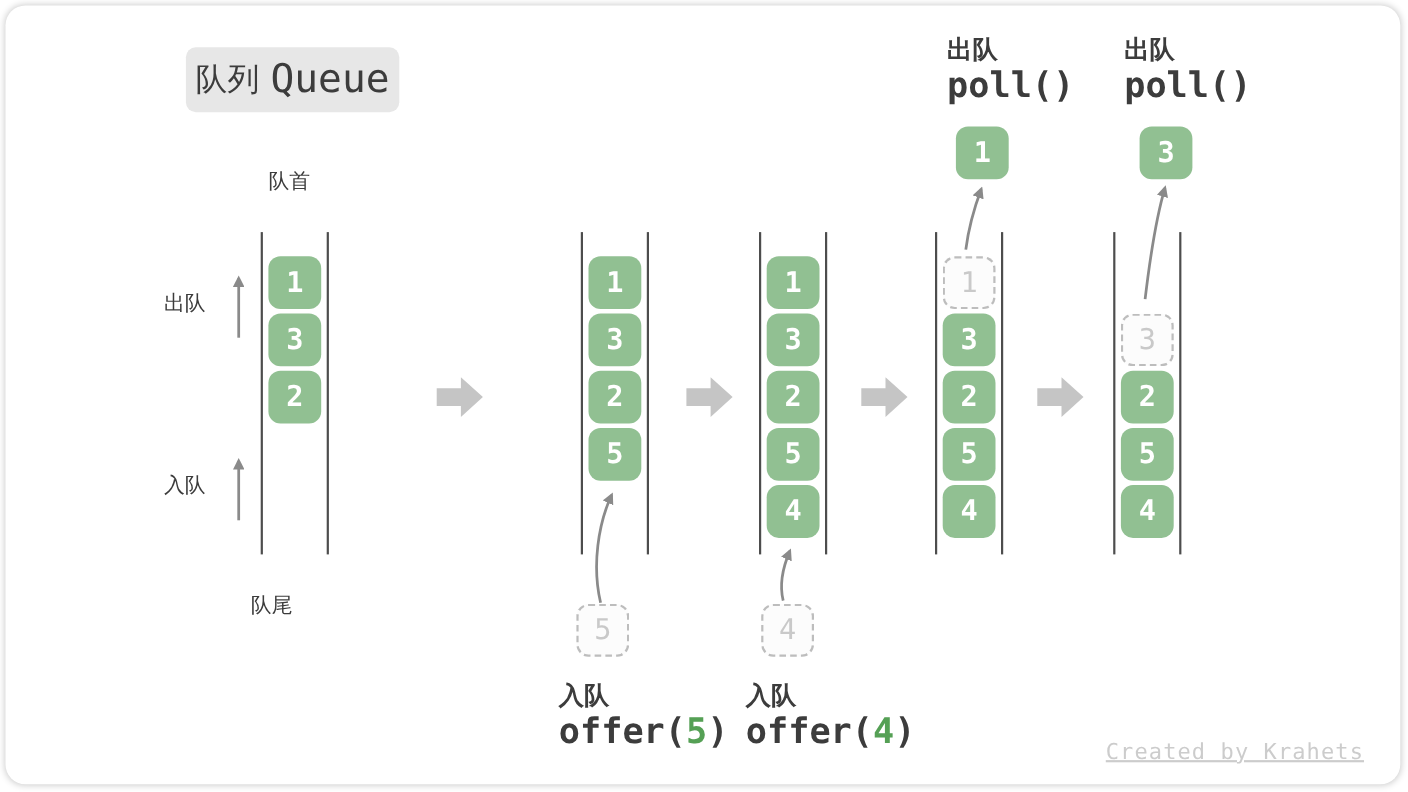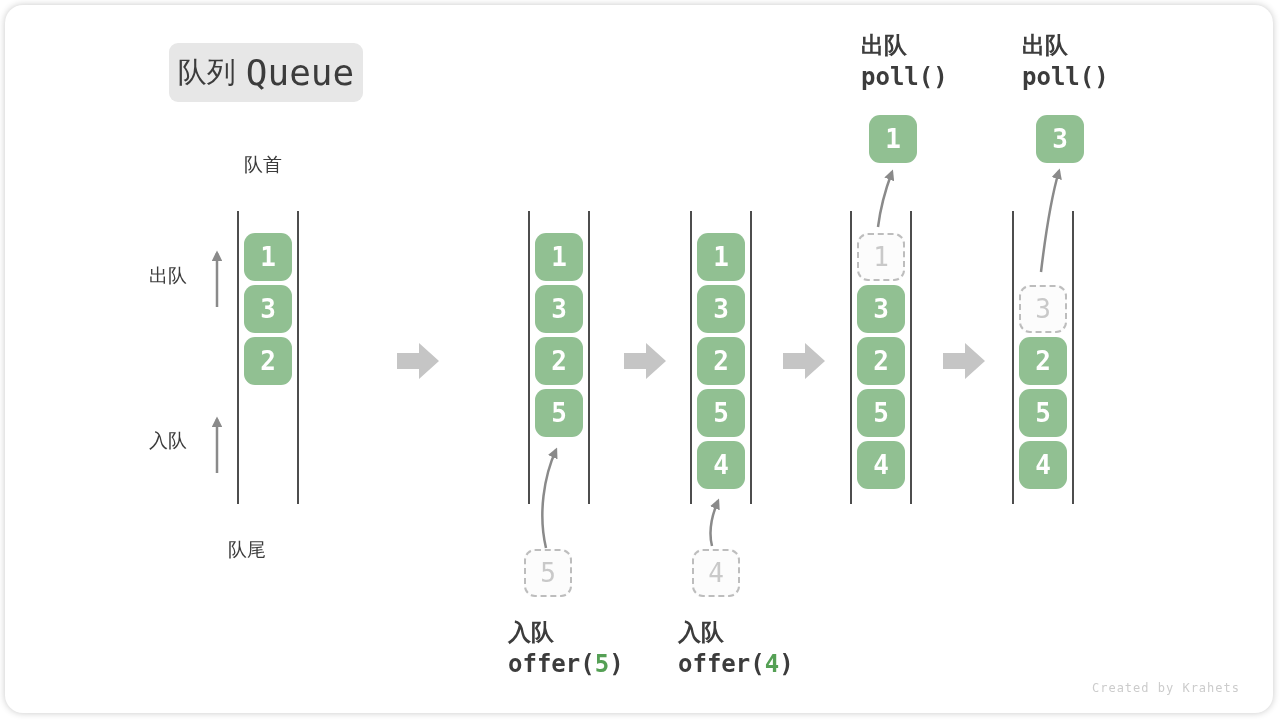--- a/index.html
+++ b/index.html
@@ -35,25 +35,25 @@
   .cell{position:absolute;width:48px;height:48px;box-sizing:border-box;border-radius:11px;
         display:flex;align-items:center;justify-content:center;
         font-family:"DejaVu Sans Mono",monospace;font-size:26px;font-weight:700;}
   .green{background:var(--box-green);color:var(--box-text);}
   .ghost{background:#fcfcfc;border:2px dashed var(--ghost-border);color:var(--ghost-text);font-weight:400;}
   .queue .cell{left:50%;transform:translateX(-50%);}
   .s1{top:22px}.s2{top:74px}.s3{top:126px}.s4{top:178px}.s5{top:230px}
 
   .op{position:absolute;color:var(--text-dark);}
   .op-zh{font-size:23px;font-weight:700;line-height:34px;}
-  .op-code{font-family:"DejaVu Sans Mono",monospace;font-size:24px;font-weight:700;line-height:31px;}
+  .op-code{font-family:"DejaVu Sans Mono",monospace;font-size:32px;font-weight:700;line-height:31px;}
   .op-code .accent{color:var(--code-accent-green);}
 
   .watermark{position:absolute;right:40px;bottom:25px;font-family:"DejaVu Sans Mono",monospace;
-             font-size:12px;color:var(--watermark-gray);letter-spacing:1px;}
+             font-size:20px;color:var(--watermark-gray);letter-spacing:1px;text-decoration:underline;}
 
   .thin-arrow{stroke:var(--arrow-gray);stroke-width:2.5;fill:none;}
   .flow-arrow{fill:var(--block-arrow-gray);}
   #ah path{fill:var(--arrow-gray);}
 </style>
 </head>
 <body>
 
 <div class="stage">
   <div class="card"></div>

